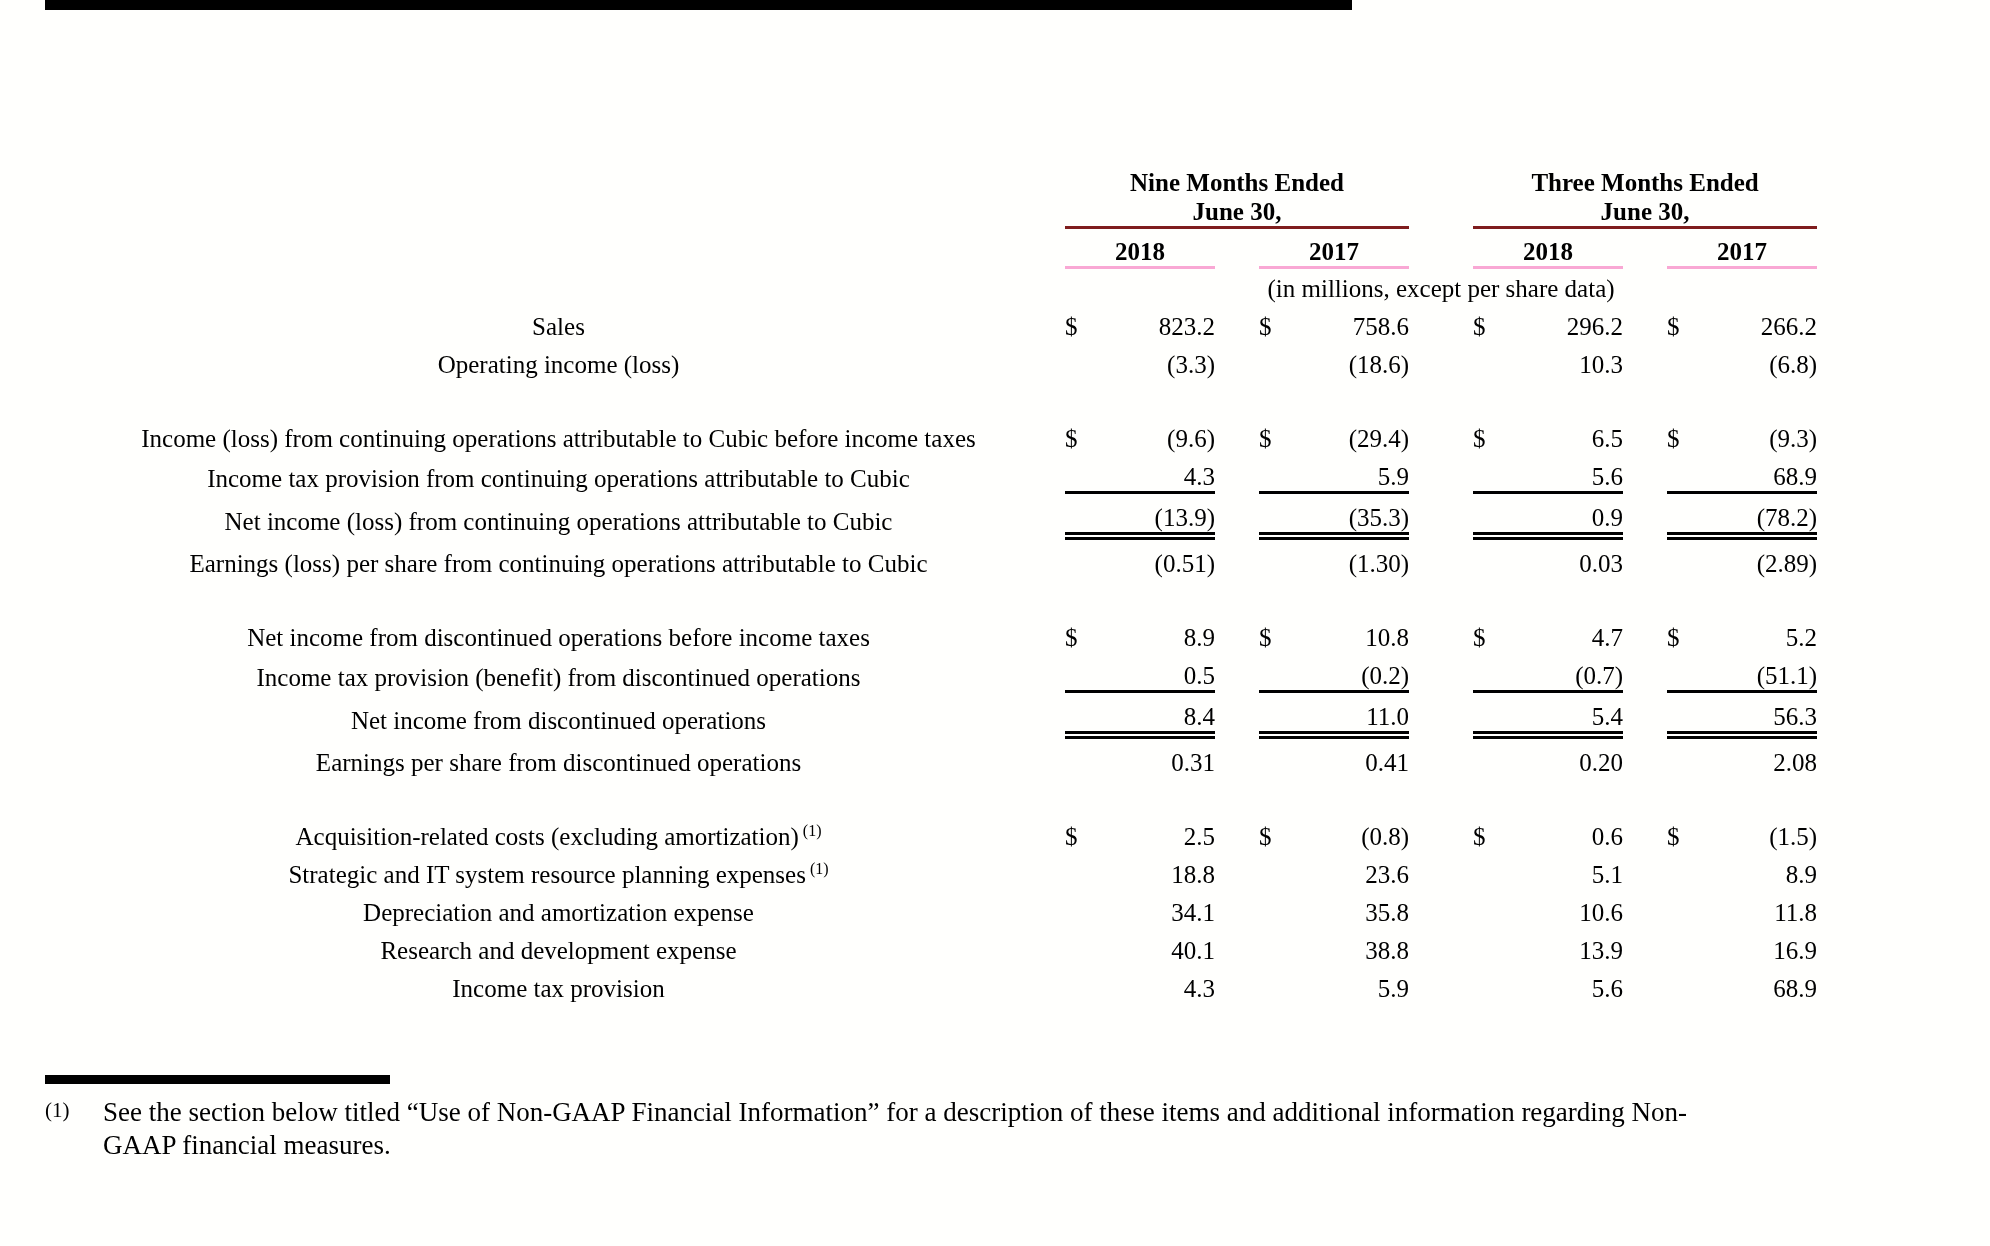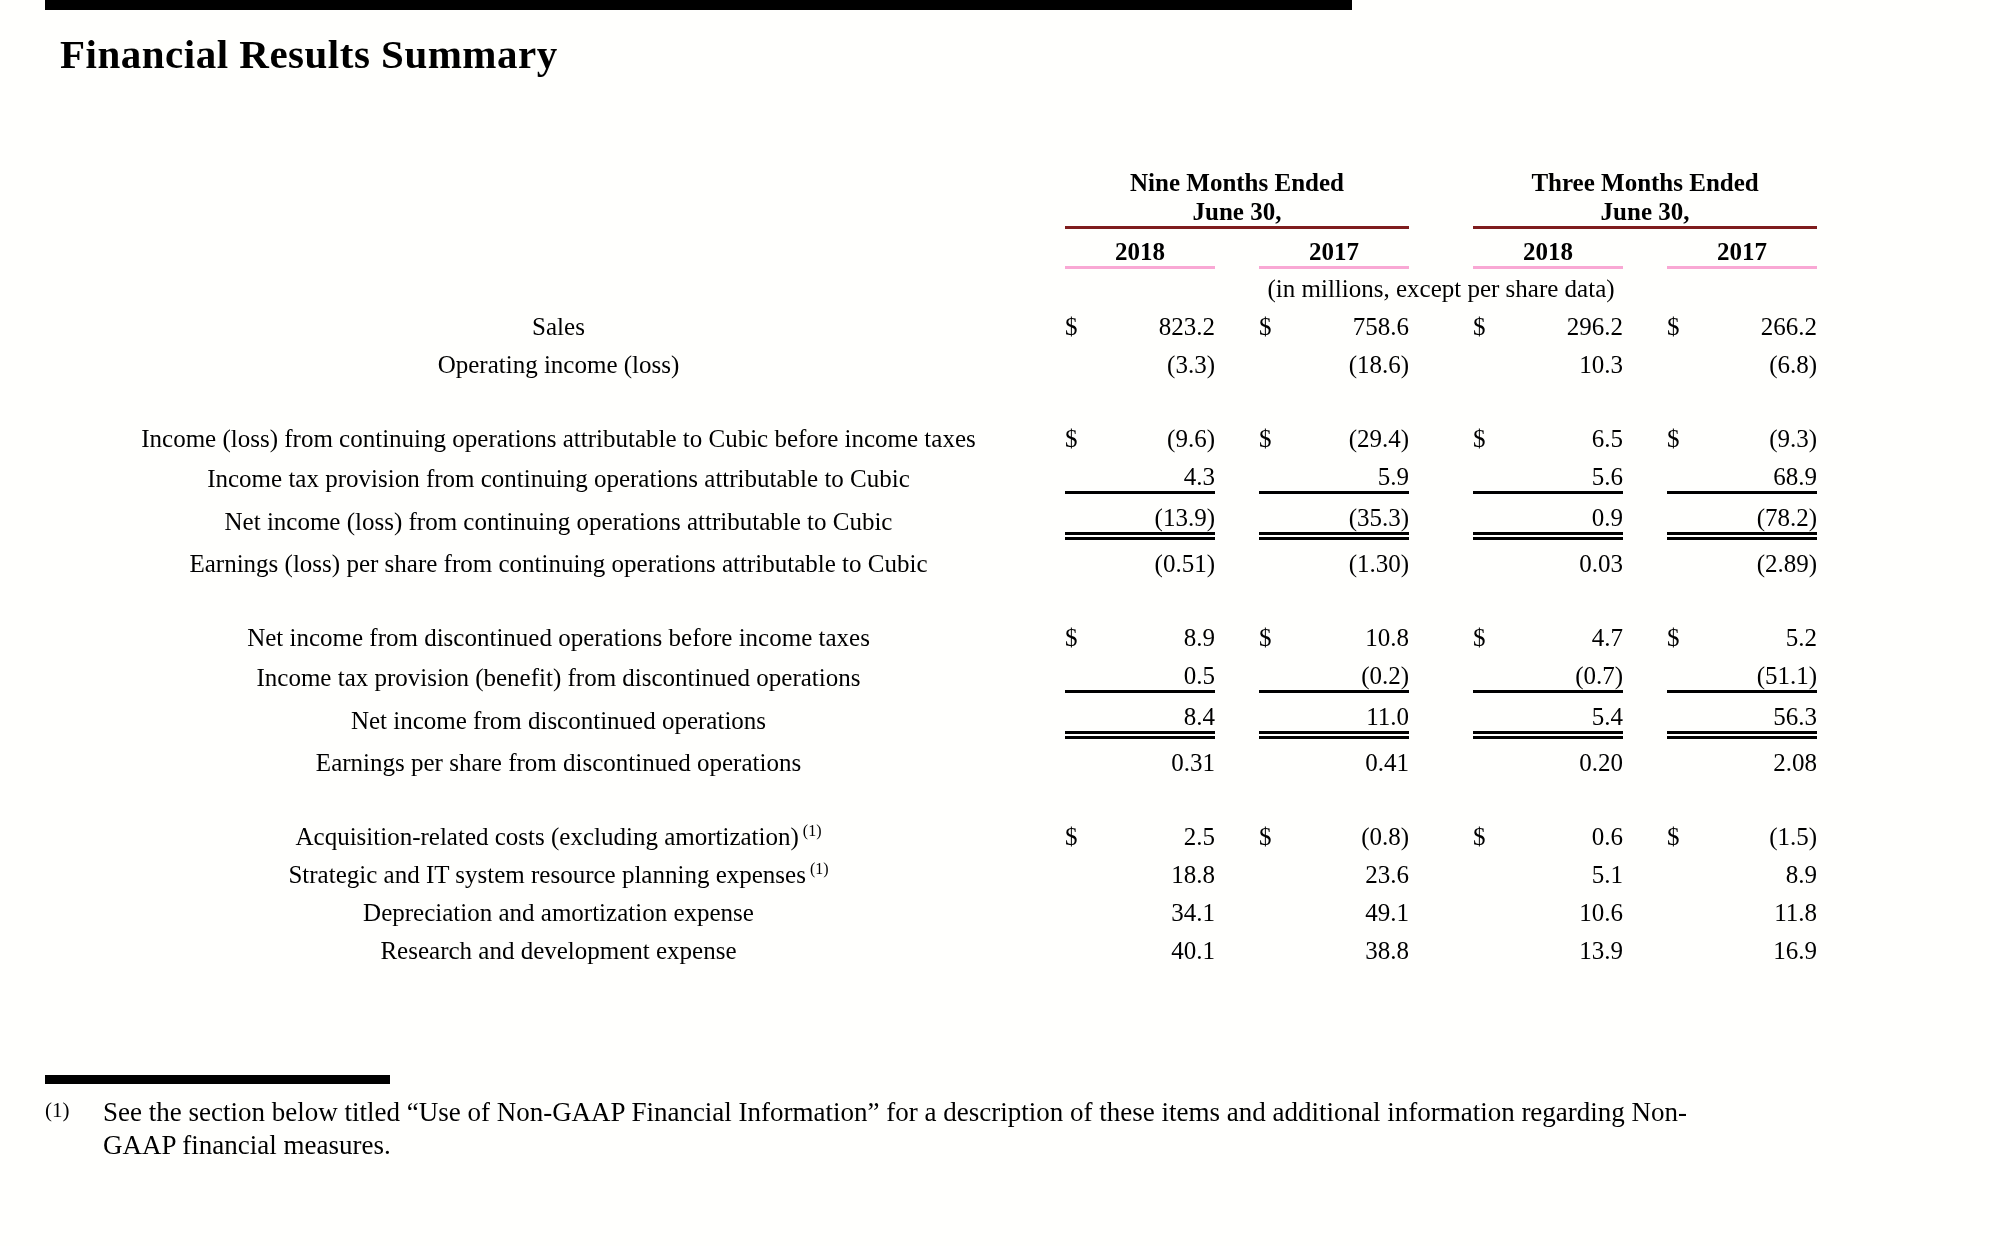--- a/index.html
+++ b/index.html
@@ -49,21 +49,20 @@
   .fn-marker { position:absolute; left:0; top:2px; font-size:21px; }
   .fn-text { margin-left:58px; width:1655px; font-size:27px; line-height:33px; }
 </style>
 </head>
 <body>
 
 <div class="page">
 
   <div class="top-rule"></div>
 
-  <h1 class="page-title">Financial Results Summary</h1>
 
   <table class="fin">
     <colgroup>
       <col style="width:1013px">
       <col style="width:36px">
         <col style="width:114px">
       <col style="width:44px">
       <col style="width:36px">
         <col style="width:114px">
       <col style="width:64px">
@@ -278,41 +277,55 @@
           <td></td>
           <td class="d"></td>
           <td class="v">8.9</td>
         </tr>
         <tr>
           <td class="lbl"><span>Depreciation and amortization expense</span></td>
           <td class="d"></td>
           <td class="v">34.1</td>
           <td></td>
           <td class="d"></td>
-          <td class="v">49.1</td>
+          <td class="v">35.8</td>
           <td></td>
           <td class="d"></td>
           <td class="v">10.6</td>
           <td></td>
           <td class="d"></td>
           <td class="v">11.8</td>
         </tr>
         <tr>
           <td class="lbl"><span>Research and development expense</span></td>
           <td class="d"></td>
           <td class="v">40.1</td>
           <td></td>
           <td class="d"></td>
           <td class="v">38.8</td>
           <td></td>
           <td class="d"></td>
           <td class="v">13.9</td>
           <td></td>
           <td class="d"></td>
           <td class="v">16.9</td>
+        </tr>
+        <tr>
+          <td class="lbl"><span>Income tax provision</span></td>
+          <td class="d"></td>
+          <td class="v">4.3</td>
+          <td></td>
+          <td class="d"></td>
+          <td class="v">5.9</td>
+          <td></td>
+          <td class="d"></td>
+          <td class="v">5.6</td>
+          <td></td>
+          <td class="d"></td>
+          <td class="v">68.9</td>
         </tr>
       </tbody>
   </table>
 
   <div class="footnote-rule"></div>
   <div class="footnote">
     <span class="fn-marker">(1)</span>
     <div class="fn-text">See the section below titled “Use of Non-GAAP Financial Information” for a description of these items and additional information regarding Non-GAAP financial measures.</div>
   </div>
 

